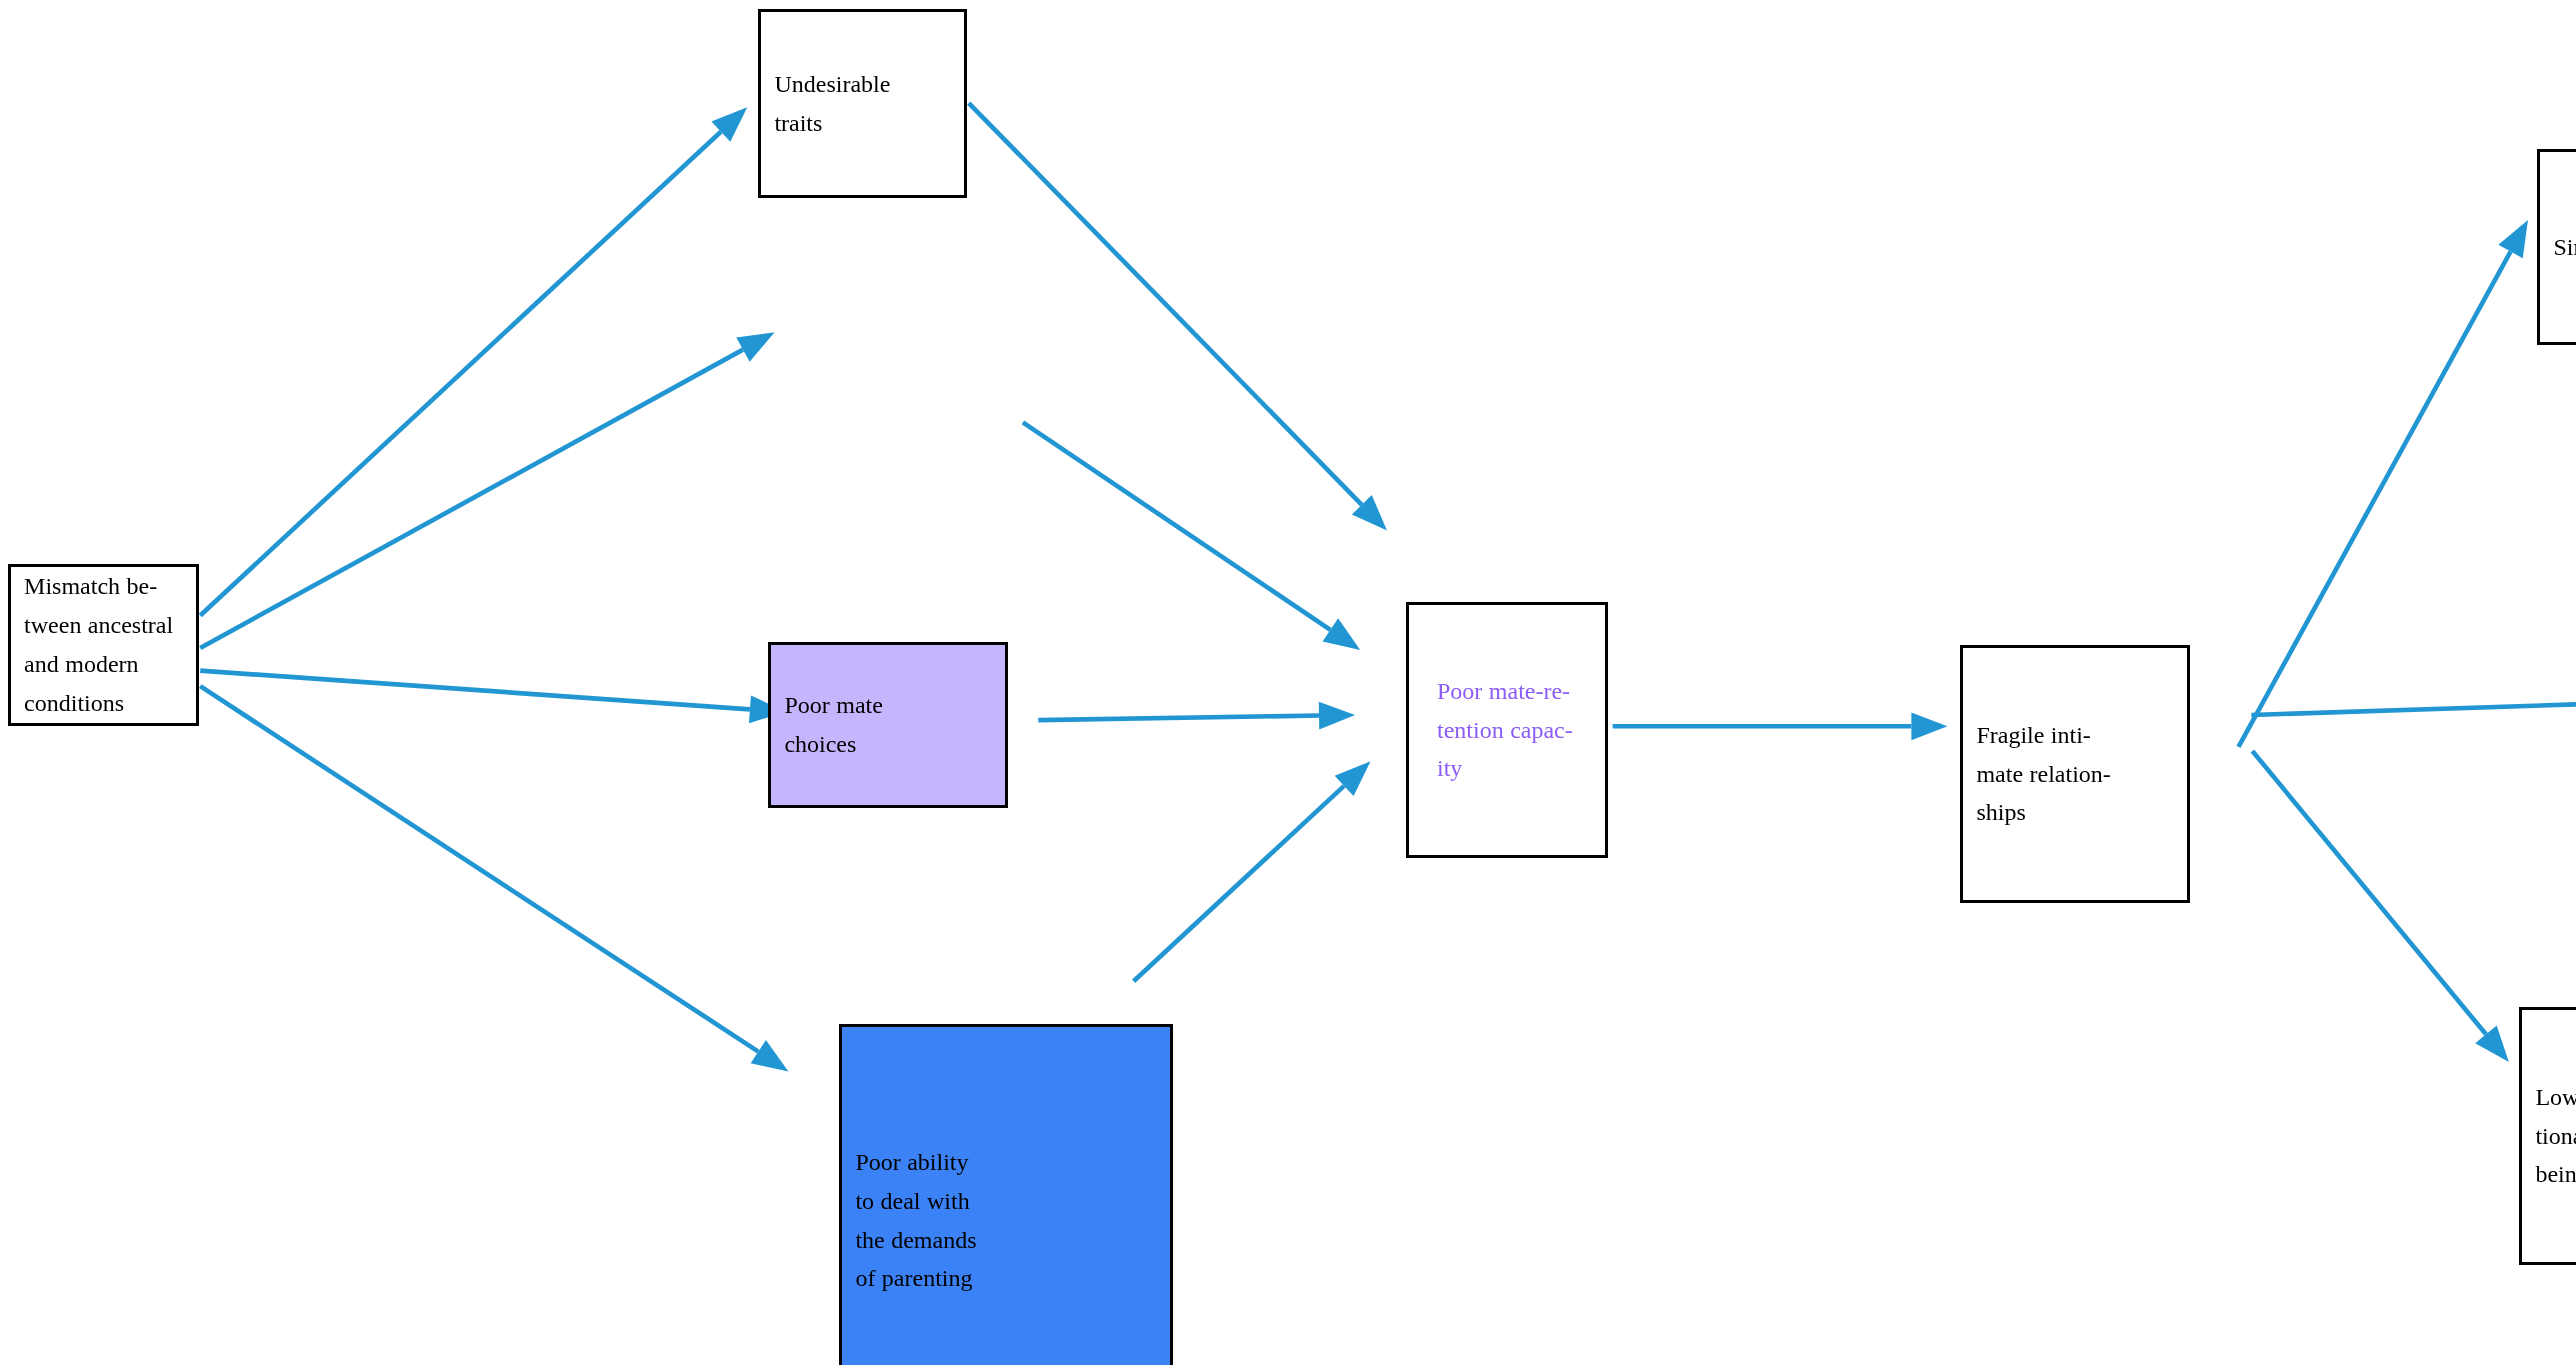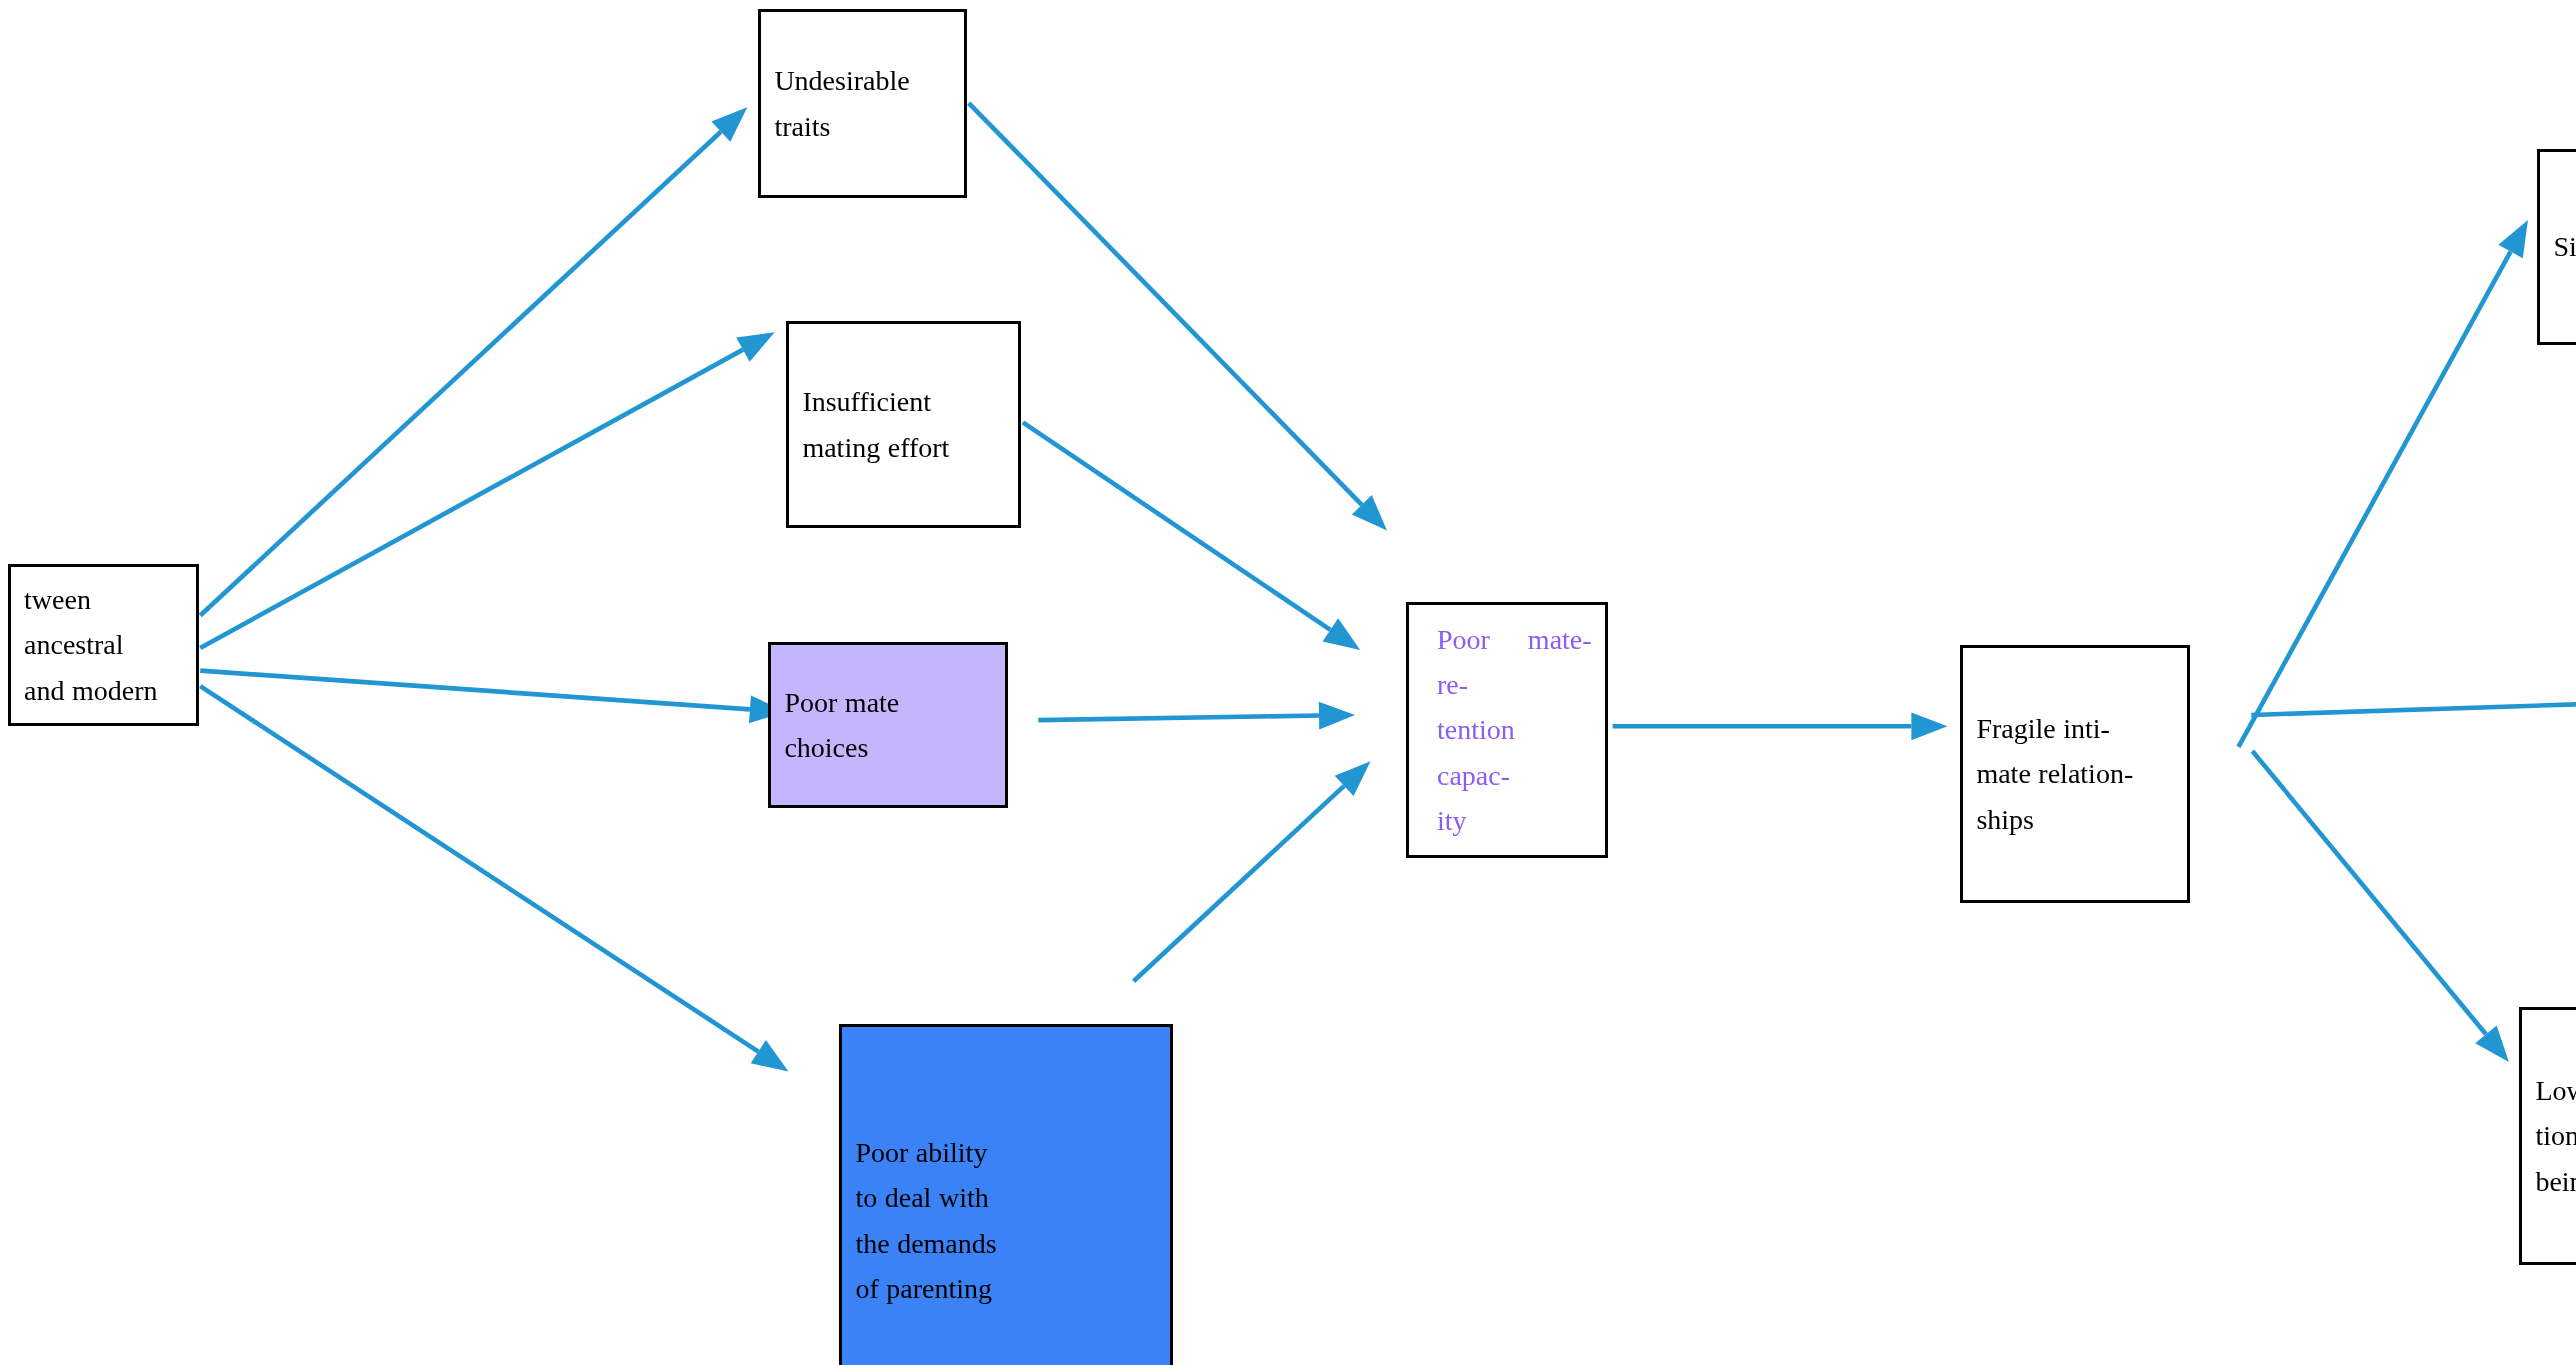--- a/index.html
+++ b/index.html
@@ -33,21 +33,21 @@
     align-items: center;
     justify-content: flex-start;
     overflow: hidden;
   }
   .node .label {
     display: block;
     width: 100%;
     padding: 0 13.4px;
     color: #000000;
     font-family: "Liberation Serif", "DejaVu Serif", serif;
-    font-size: 28px;
+    font-size: 24px;
     line-height: 1.62;
     text-align: justify;
     text-align-last: left;
     hyphens: manual;
     word-spacing: 0.02em;
   }
   .node.justified .label { text-align: justify; }
   .node.plain .label { text-align: left; }
 </style>
 </head>
@@ -123,24 +123,20 @@
 tween ancestral
 and    modern
 conditions</span>
   </div>
 
   <div class="node plain" id="node-undesirable-traits" style="left: 758px; top: 9.3px; width: 209px; height: 189px; border-color: rgb(0, 0, 0); background: rgb(255, 255, 255);">
     <span class="label" style="color: rgb(0, 0, 0); white-space: pre-line;">Undesirable
 traits</span>
   </div>
 
-  <div class="node plain" id="node-insufficient-mating-effort" style="left: 786px; top: 321px; width: 235px; height: 207px; border-color: rgb(0, 0, 0); background: rgb(255, 255, 255);">
-    <span class="label" style="color: rgb(0, 0, 0); white-space: pre-line;">Insufficient
-mating effort</span>
-  </div>
 
   <div class="node justified" id="node-poor-mate-choices" style="left: 768px; top: 642px; width: 240px; height: 166px; border-color: rgb(0, 0, 0); background: #c4b5fd;">
     <span class="label" style="color: rgb(0, 0, 0); white-space: pre-line;">Poor      mate
 choices</span>
   </div>
 
   <div class="node justified" id="node-poor-parenting-ability" style="left: 799px; top: 1024px; width: 334px; height: 393px; border-color: rgb(0, 0, 0); background: #3b82f6; margin-left: 40px;">
     <span class="label" style="color: rgb(0, 0, 0); white-space: pre-line;">Poor   ability
 to  deal  with
 the demands

